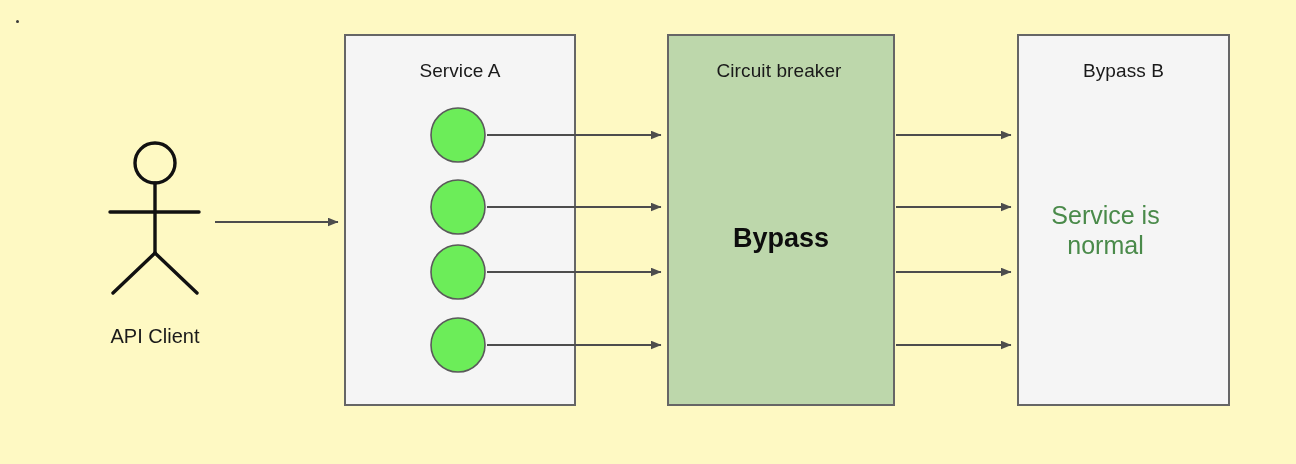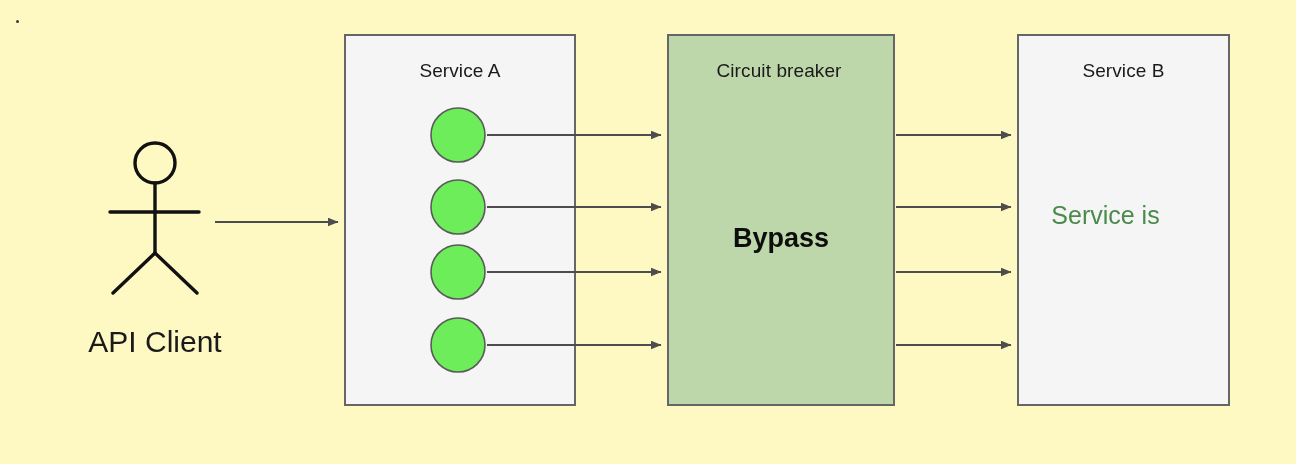--- a/index.html
+++ b/index.html
@@ -27,21 +27,21 @@
   .box-label {
     position: absolute;
     font-size: 19px;
     color: #1a1a1a;
     text-align: center;
     white-space: nowrap;
     letter-spacing: 0.1px;
   }
   .actor-label {
     position: absolute;
-    font-size: 30px;
+    font-size: 20px;
     color: #1a1a1a;
     text-align: center;
     white-space: nowrap;
   }
   .breaker-text {
     position: absolute;
     font-size: 27px;
     font-weight: bold;
     color: #0d0d0d;
     text-align: center;
@@ -111,25 +111,26 @@
       <circle cx="458" cy="207" r="27" fill="#6ced59" stroke="#5a5a5a" stroke-width="1.6"></circle>
       <circle cx="458" cy="272" r="27" fill="#6ced59" stroke="#5a5a5a" stroke-width="1.6"></circle>
       <circle cx="458" cy="345" r="27" fill="#6ced59" stroke="#5a5a5a" stroke-width="1.6"></circle>
     </g>
   </svg>
 
   <div class="box-label" style="left:345px; top:60px; width:230px;">Service A</div>
 
   <div class="box-label" style="left:668px; top:60px; width:222px;">Circuit breaker</div>
 
-  <div class="box-label" style="left:1018px; top:60px; width:211px;">Service B</div>
+  <div class="box-label" style="left:1018px; top:60px; width:211px;">Bypass B</div>
 
   <div class="breaker-text" style="left:668px; top:222px;">
     <div>Bypass</div>
   </div>
 
   <div class="status-text" style="left:1018px; top:200px;">
     <div>Service is</div>
+    <div>normal</div>
   </div>
 
   <div class="actor-label" style="left:55px; top:325px; width:200px;">API Client</div>
 
 </div>
 
 </body></html>

